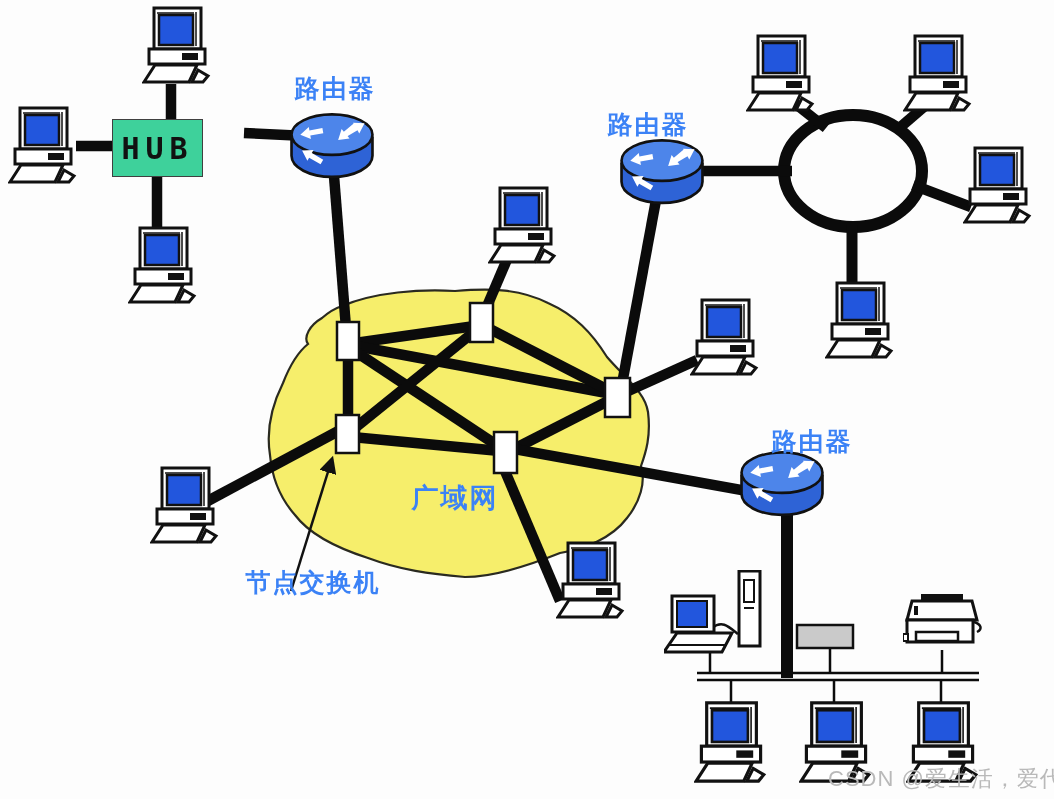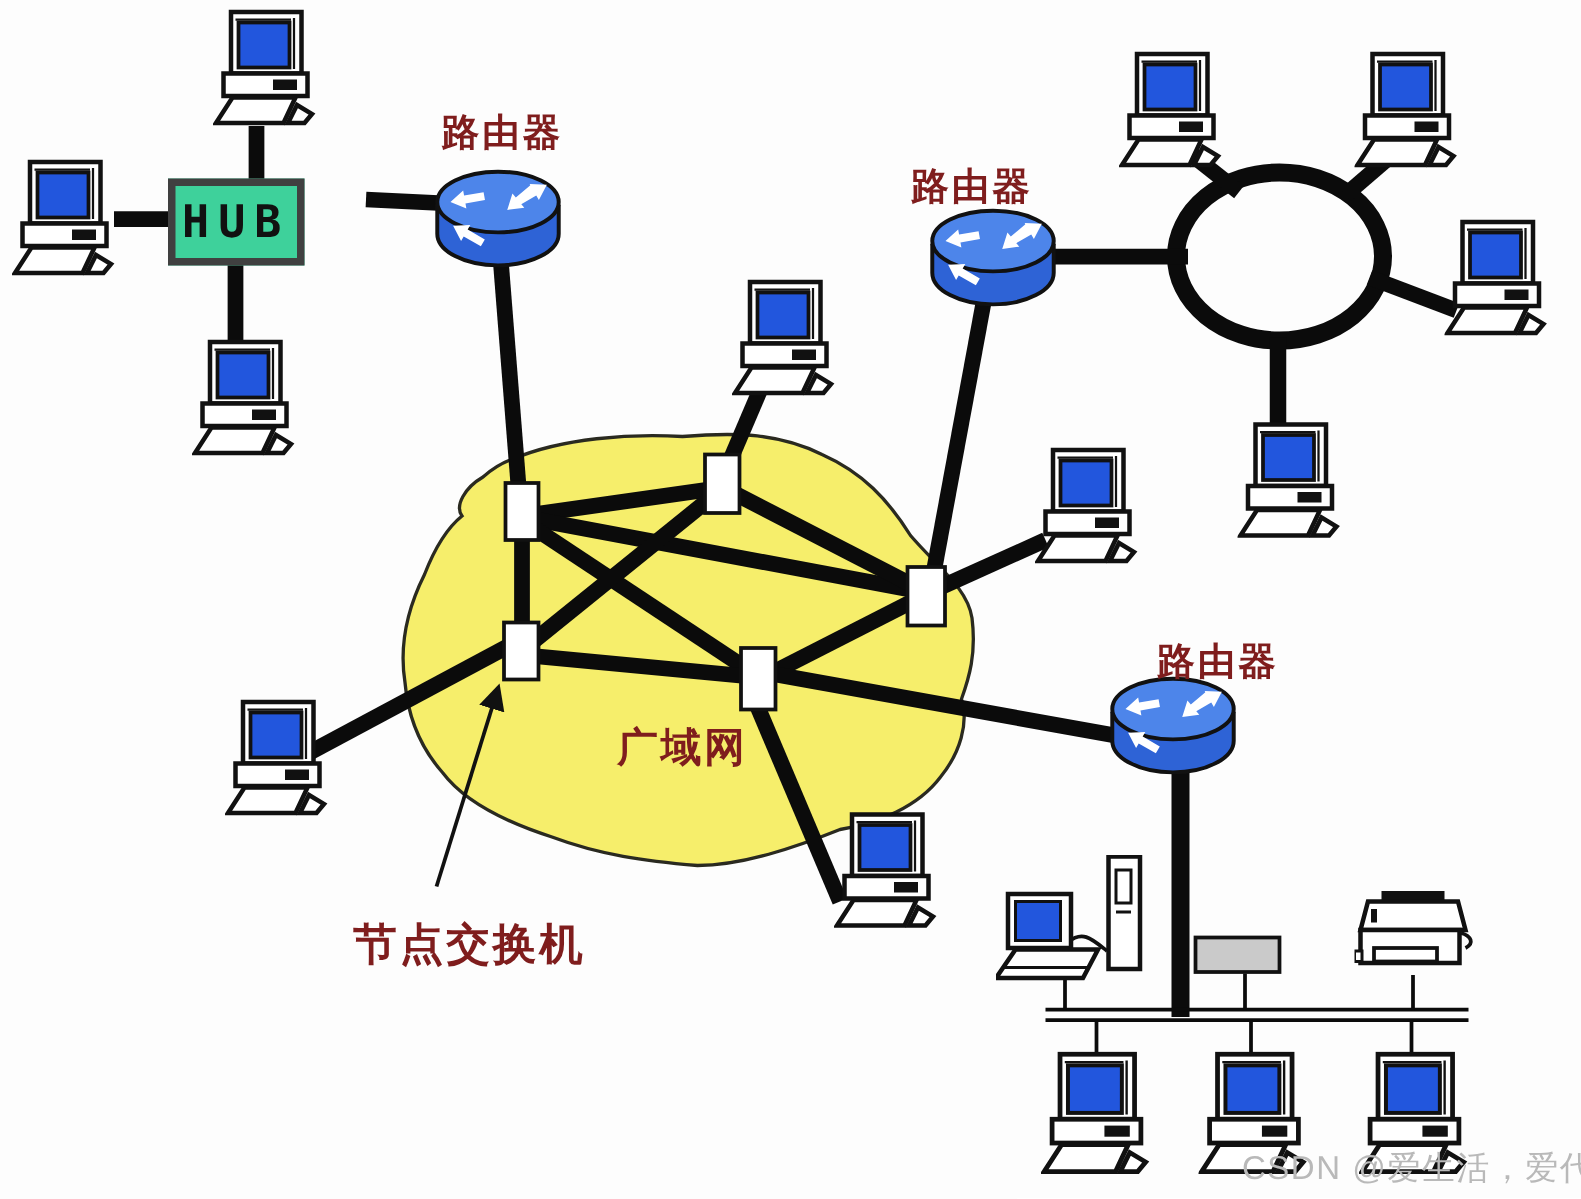--- a/index.html
+++ b/index.html
@@ -4,26 +4,26 @@
 <style>
   html,body{margin:0;padding:0;background:#fff;}
   #stage{
     position:relative;width:1054px;height:799px;background:#fdfdfd;
     overflow:hidden;font-family:"Liberation Sans",sans-serif;
     --screen:#2256dd;--router-top:#4d85ea;--router-body:#2e63d6;
   }
   #diagram-svg{position:absolute;left:0;top:0;width:1054px;height:799px;}
   .dlabel{
     position:absolute;transform:translate(-50%,-50%);
-    font-weight:bold;color:#7f1d1d;white-space:nowrap;letter-spacing:2px;
+    font-weight:bold;color:#3b82f6;white-space:nowrap;letter-spacing:2px;
     font-family:Liberation Sans, sans-serif;
   }
   .hub-box{
     position:absolute;display:flex;align-items:center;justify-content:center;
-    border:5px solid #404040;box-sizing:border-box;
+    border:1px solid #404040;box-sizing:border-box;
     font-family:"DejaVu Sans Mono",monospace;font-weight:bold;
     letter-spacing:6px;color:#111;
   }
   .watermark{
     position:absolute;color:#b9b9b9;font-size:22px;letter-spacing:1px;
     white-space:nowrap;font-family:"Liberation Sans",sans-serif;
   }
 </style>
 </head>
 <body>
@@ -147,21 +147,21 @@
         <rect x="797" y="625" width="56" height="23" fill="#cacaca" stroke="#111" stroke-width="2.5"></rect>
         <use href="#sym-printer" x="903" y="594" width="80" height="54"></use>
       </g>
   </svg>
 
   <div id="label-layer">
       <div class="dlabel" style="left: 335px; top: 88px; font-size: 25px;">路由器</div>
       <div class="dlabel" style="left: 648px; top: 124px; font-size: 25px;">路由器</div>
       <div class="dlabel" style="left: 812px; top: 441px; font-size: 25px;">路由器</div>
       <div class="dlabel" style="left: 455px; top: 498px; font-size: 27px;">广域网</div>
-      <div class="dlabel" style="left: 313px; top: 630px; font-size: 29px;">节点交换机</div>
+      <div class="dlabel" style="left: 313px; top: 582px; font-size: 25px;">节点交换机</div>
     </div>
 
   <div class="hub-box" id="hub-box" style="left: 112px; top: 119px; width: 91px; height: 58px; font-size: 30px; background: rgb(62, 209, 155);">
     <span>HUB</span>
   </div>
 
   <div class="watermark" id="watermark" style="left: 828px; top: 764px; color: rgb(185, 185, 185);">CSDN @爱生活，爱代码</div>
 </div>
 
 </body></html>

